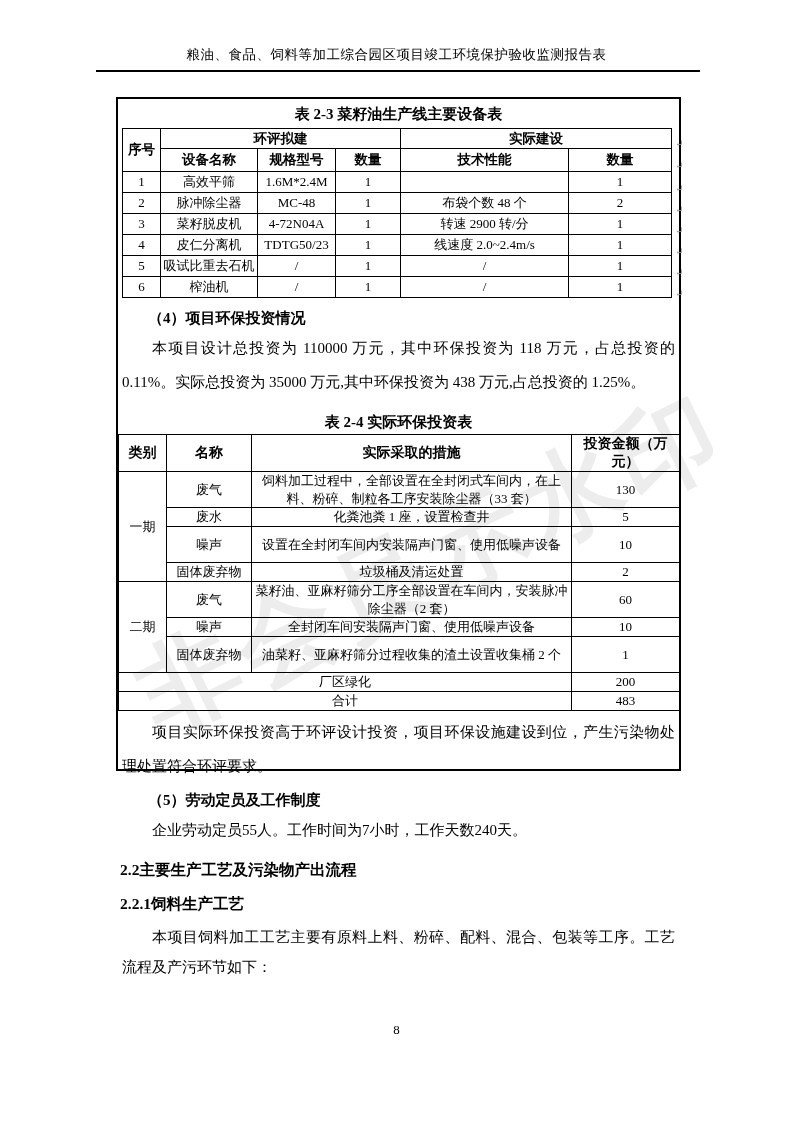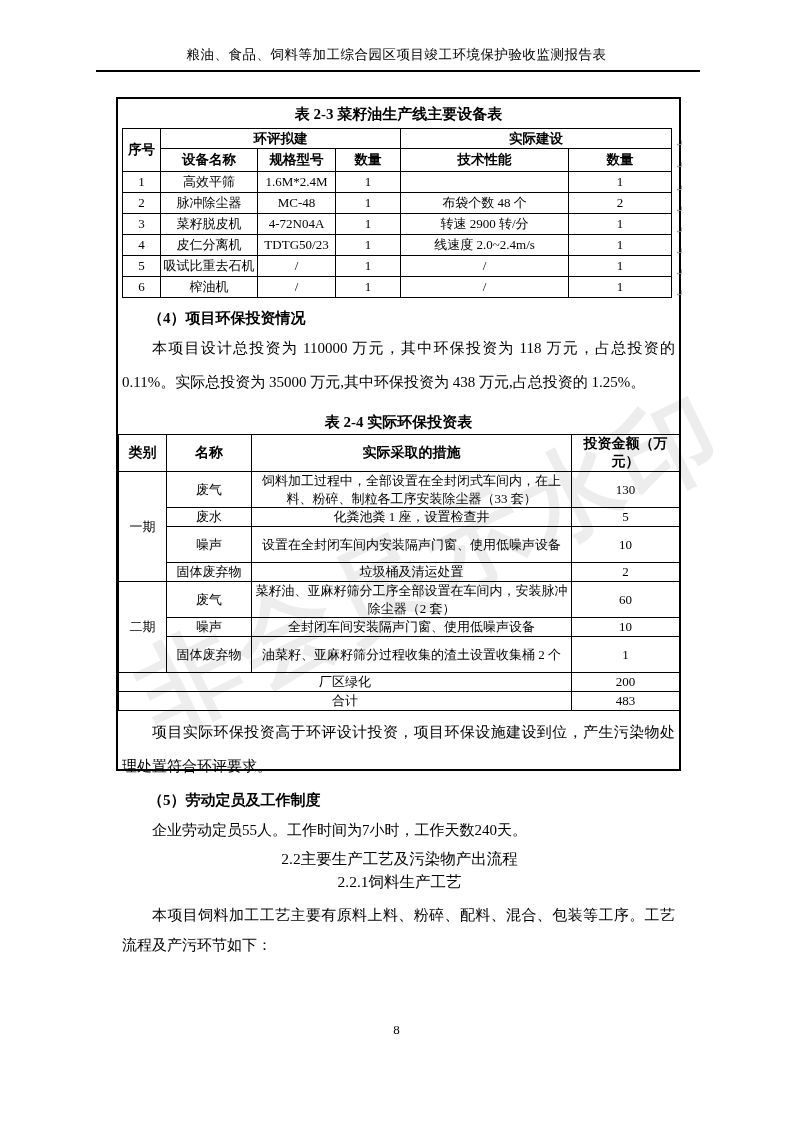--- a/index.html
+++ b/index.html
@@ -26,21 +26,21 @@
   .t1 .hr2 td{height:22px;font-weight:bold;font-size:13.5px;}
   .t1 .dr td{height:20px;}
   .t2{width:561px;margin:2px 0 0 0;}
   .t2 th{font-weight:bold;font-size:14px;height:35px;padding:0 7px;}
   .t2 .r-tall td{height:35px;}
   .t2 .r-short td{height:17px;}
   .t2 td.measure{line-height:1.35;text-align:center;}
   .heading-indent{font-weight:bold;font-size:15px;margin:9px 0 0 30px;}
   .body-para{font-size:15px;line-height:34px;text-indent:2em;text-align:justify;
     margin:3px 0 0 0;padding:0 4px;}
-  .heading-left{font-weight:normal;font-size:15.5px;margin:2px 0 0 2px;text-align:center;}
+  .heading-left{font-weight:bold;font-size:15.5px;margin:13px 0 0 2px;}
   .pmark{position:absolute;font-size:10px;color:#9a9a9a;left:557px;line-height:10px;}
   .page-number{position:absolute;top:1022px;left:0;width:100%;text-align:center;font-size:13px;}
 </style>
 </head>
 <body>
 
 <div class="doc-header">粮油、食品、饲料等加工综合园区项目竣工环境保护验收监测报告表</div>
 <div class="header-rule"></div>
 
 <div class="watermark">非会员示水印</div>

